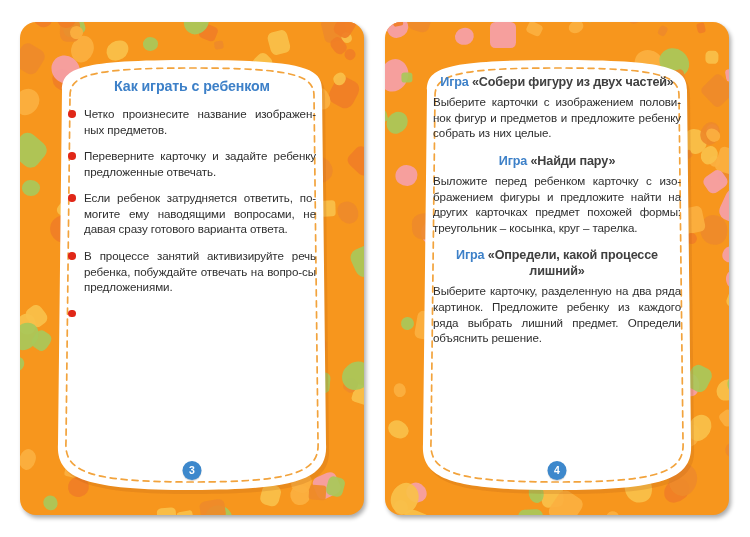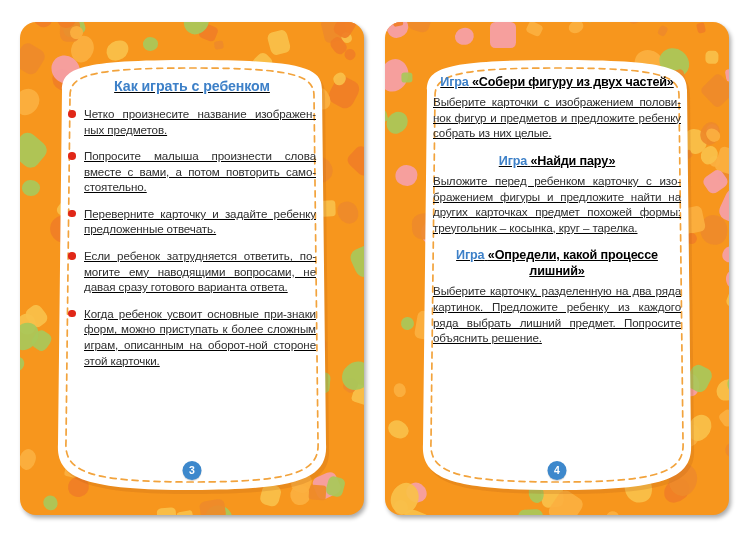--- a/index.html
+++ b/index.html
@@ -63,21 +63,20 @@
     inset: 0;
   }
   .panel-svg { display: block; width: 100%; height: 100%; }
 
   .panel-content {
     position: absolute;
     left: 18px;
     right: 18px;
     top: 22px;
     bottom: 14px;
-    text-decoration: underline;
   }
 
   
   .h-main {
     color: #3D80C8;
     font-size: 14.2px;
     font-weight: bold;
     text-align: center;
     letter-spacing: -0.1px;
     margin: 4px 0 12px 0;
@@ -85,21 +84,21 @@
 
   .h-game {
     font-size: 12.6px;
     font-weight: bold;
     text-align: center;
     line-height: 1.28;
     margin: 0 0 4px 0;
     letter-spacing: -0.15px;
   }
   .h-game .kw { color: #3D80C8; }
-  .h-game .nm { color: #000000; }
+  .h-game .nm { color: #404040; }
 
   .para {
     color: #2E2E2E;
     font-size: 11.6px;
     line-height: 1.345;
     text-align: justify;
     text-align-last: left;
     margin: 0 0 12px 0;
     letter-spacing: -0.1px;
     hyphens: manual;
@@ -339,33 +338,32 @@
 
       <div class="panel-content">
         <div class="h-main">Как играть с ребенком</div>
         <ul class="bullets">
           <li>
             <span class="dot"></span>
             <span>Четко произнесите название изображен-ных предметов.</span>
           </li>
           <li>
             <span class="dot"></span>
-            <span>Попросите малыша произнести слова вместе с вами, а потом повторить само-стоятельно.</span>
-          </li>
-          <li>
-            <span class="dot"></span>
             <span>Переверните карточку и задайте ребенку предложенные отвечать.</span>
           </li>
           <li>
             <span class="dot"></span>
             <span>Если ребенок затрудняется ответить, по-могите ему наводящими вопросами, не давая сразу готового варианта ответа.</span>
           </li>
           <li>
             <span class="dot"></span>
-            <span>Когда ребенок усвоит основные при-знаки форм, можно приступать к более сложным играм, описанным на оборот-ной стороне этой карточки.</span>
+            <span>В процессе занятий активизируйте речь ребенка, побуждайте отвечать на вопро-сы предложениями.</span>
+          </li>
+          <li>
+            <span class="dot"></span>
           </li>
         </ul>
         <div class="badge-holder">
           <div class="badge">3</div>
         </div>
       </div>
     </div>
   </div>
 
   <div class="card right">
@@ -556,21 +554,21 @@
         <div class="h-game">
           <span class="kw">Игра</span>
           <span class="nm">«Найди пару»</span>
         </div>
         <p class="para">Выложите перед ребенком карточку с изо-бражением фигуры и предложите найти на других карточках предмет похожей формы: треугольник – косынка, круг – тарелка.</p>
 
         <div class="h-game">
           <span class="kw">Игра</span>
           <span class="nm">«Определи, какой процессе лишний»</span>
         </div>
-        <p class="para last">Выберите карточку, разделенную на два ряда картинок. Предложите ребенку из каждого ряда выбрать лишний предмет. Попросите объяснить решение.</p>
+        <p class="para last">Выберите карточку, разделенную на два ряда картинок. Предложите ребенку из каждого ряда выбрать лишний предмет. Определи объяснить решение.</p>
 
         <div class="badge-holder">
           <div class="badge">4</div>
         </div>
       </div>
     </div>
   </div>
 
 </div>
 

